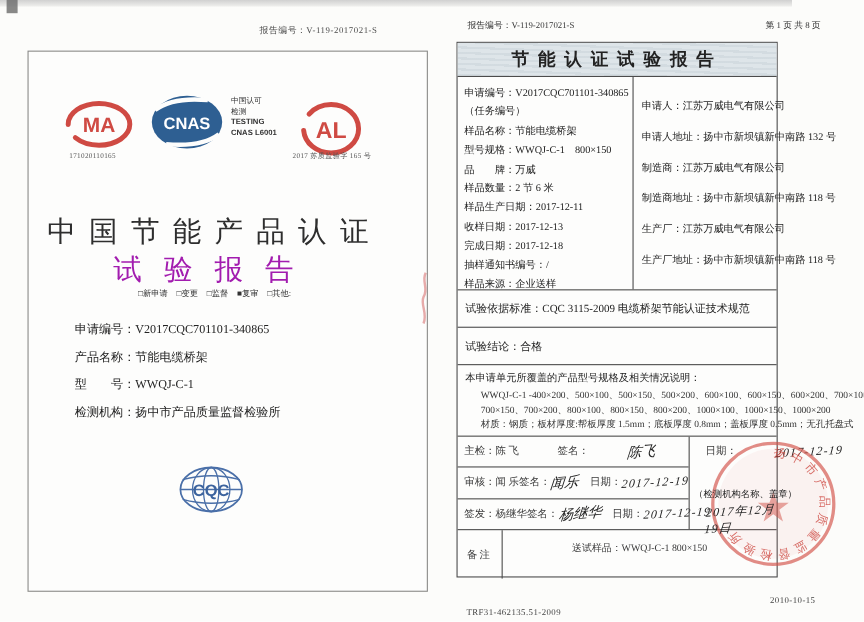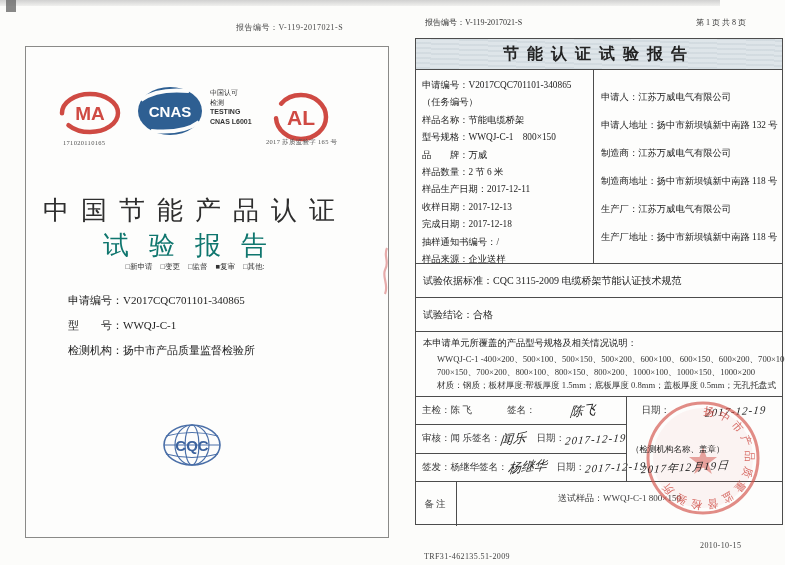--- a/index.html
+++ b/index.html
@@ -19,33 +19,33 @@
   .logo { position:absolute; }
   .logo-caption { position:absolute; font-size:6.5px; color:#555; letter-spacing:.3px; }
   .cnas-sidetext { position:absolute; left:210px; top:88px; font-size:7px; line-height:9.5px; color:#333;
     font-family:"Liberation Sans","DejaVu Sans",sans-serif; }
   .cnas-sidetext .line { white-space:nowrap; }
   .cnas-sidetext .line:nth-child(3), .cnas-sidetext .line:nth-child(4) { font-weight:bold; }
 
   .lp-title1 { position:absolute; left:40px; top:193px; width:310px; text-align:center;
     font-size:26px; letter-spacing:12px; color:#2e2e2e; white-space:nowrap; }
   .lp-title2 { position:absolute; left:40px; top:228px; width:310px; text-align:center;
-    font-size:26px; letter-spacing:20px; color:#0f766e; white-space:nowrap; }
+    font-size:26px; letter-spacing:20px; color:#a21caf; white-space:nowrap; }
   .lp-checkboxes { position:absolute; left:40px; top:262px; width:310px; text-align:center;
     font-size:7.5px; color:#333; }
   .lp-checkboxes .cb { margin:0 4px; white-space:nowrap; }
   .lp-fields { position:absolute; left:68px; top:288px; font-size:11px; line-height:25px; color:#222; }
   .lp-fields .line { white-space:pre; }
 
   .squiggle { position:absolute; left:379px; top:246px; }
 
   
   .rp-reportno { position:absolute; left:425px; top:17px; font-size:8px; color:#333; }
   .rp-pageno   { position:absolute; left:696px; top:17px; font-size:8px; color:#333; }
-  .rtable { position:absolute; left:415px; top:38px; width:368px; height:487px;
+  .rtable { position:absolute; left:415px; top:38px; width:292px; height:487px;
     border:1.2px solid #4c4c4c; background:#fdfdfc; }
   .rrow { position:relative; border-top:1px solid #4c4c4c; }
   .rrow:first-child { border-top:none; }
   .row-title { height:30px; background:#dee5e9;
     background-image:repeating-linear-gradient(2deg, rgba(160,175,185,.18) 0 2px, rgba(255,255,255,0) 2px 5px);
     display:flex; align-items:center; justify-content:center;
     font-size:16px; font-weight:bold; letter-spacing:8px; color:#222; }
   .row-info { height:194px; display:flex; }
   .col-infoL { width:177px; padding:7px 4px 0 6px; font-size:9.3px; line-height:17.4px; color:#222; }
   .col-infoR { width:183px; border-left:1px solid #4c4c4c; padding:13px 4px 0 7px;
@@ -117,20 +117,21 @@
   <div class="lp-title1">中国节能产品认证</div>
   <div class="lp-title2">试验报告</div>
 
   <div class="lp-checkboxes">
     
   <span class="cb">□新申请</span><span class="cb">□变更</span><span class="cb">□监督</span><span class="cb">■复审</span><span class="cb">□其他:</span></div>
 
   <div class="lp-fields">
 
   <div class="line">申请编号：V2017CQC701101-340865</div>
+      <div class="line">产品名称：节能电缆桥架</div>
       <div class="line">型　　号：WWQJ-C-1</div>
       <div class="line">检测机构：扬中市产品质量监督检验所</div>
     </div>
 
   <svg class="logo" style="left:162px; top:423px;" width="60" height="44" viewBox="0 0 60 44">
     <ellipse cx="30" cy="22" rx="28" ry="20" fill="none" stroke="#4a6fa8" stroke-width="1.6"></ellipse>
     <ellipse cx="30" cy="22" rx="17" ry="20" fill="none" stroke="#4a6fa8" stroke-width="1.2"></ellipse>
     <ellipse cx="30" cy="22" rx="7" ry="20" fill="none" stroke="#4a6fa8" stroke-width="1.2"></ellipse>
     <line x1="2" y1="22" x2="58" y2="22" stroke="#4a6fa8" stroke-width="1.2"></line>
     <path d="M4,13 Q30,6 56,13" fill="none" stroke="#4a6fa8" stroke-width="1.2"></path>

